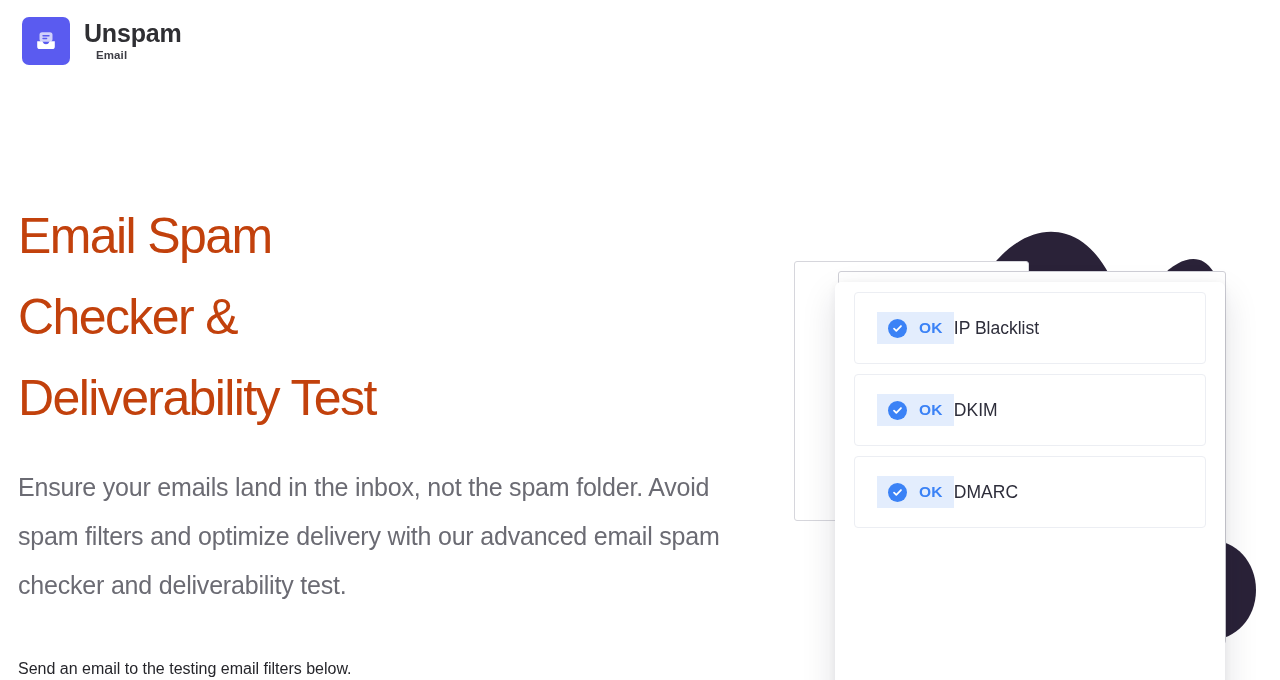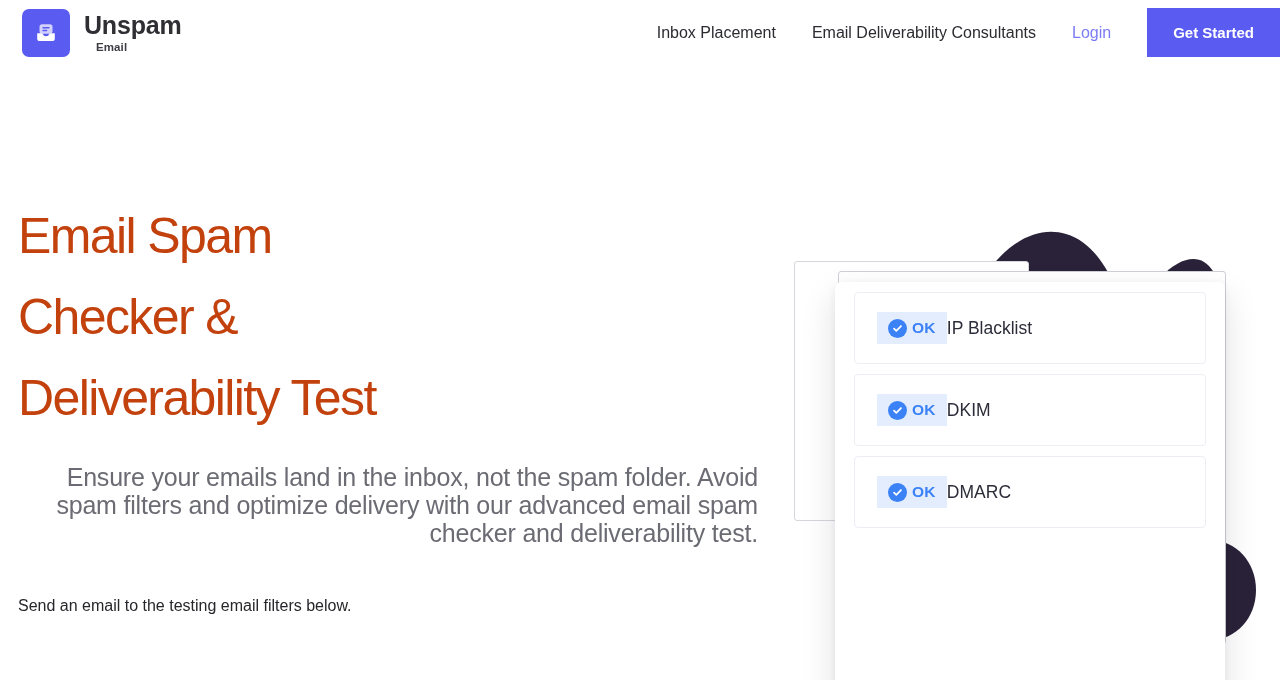--- a/index.html
+++ b/index.html
@@ -11,21 +11,21 @@
     background: #ffffff;
     font-family: "Liberation Sans", sans-serif;
     -webkit-font-smoothing: antialiased;
   }
   .page { position: relative; width: 1280px; height: 680px; background:#fff; overflow:hidden; }
 
   
   .header {
     position: absolute; top: 0; left: 0;
     width: 1280px; height: 65px;
-    display: flex; align-items: center;
+    display: flex; align-items: flex-end;
     background: #ffffff;
     z-index: 40;
   }
   .brand { display: flex; align-items: center; margin-left: 22px; }
   .logo-tile {
     width: 48px; height: 48px; border-radius: 7px;
     background: #5a5bf0;
     display: flex; align-items: center; justify-content: center;
     flex: none;
   }
@@ -65,22 +65,22 @@
     position: absolute; left: 18px; top: 196px; width: 740px;
     z-index: 20;
   }
   .hero-title {
     font-size: 50px; line-height: 81px; font-weight: 400;
     color: #c2410c; letter-spacing: -1.6px;
     white-space: pre-line;
   }
   .hero-sub {
     margin-top: 24px;
-    font-size: 25px; line-height: 28px; color: #6b6b73;
-    font-weight: 400; max-width: 740px; letter-spacing: -0.2px; text-align: right;
+    font-size: 25px; line-height: 49px; color: #6b6b73;
+    font-weight: 400; max-width: 740px; letter-spacing: -0.2px;
   }
   .hero-note {
     margin-top: 50px;
     font-size: 16px; color: #26262b; font-weight: 400;
   }
 
   
   .illus {
     position: absolute; right: 0; top: 120px;
     width: 500px; height: 560px;
@@ -111,21 +111,21 @@
   .result-row {
     height: 72px;
     border: 1px solid #eceef3;
     border-radius: 4px;
     display: flex; align-items: center;
     margin-bottom: 10px;
     background: #ffffff;
     padding-left: 0px;
   }
   .badge {
-    display: inline-flex; align-items: center; gap: 5px;
+    display: inline-flex; align-items: center; gap: 12px;
     height: 32px; padding: 0 11px;
     margin-left: 22px;
     font-size: 15.5px; font-weight: 700; letter-spacing: 0.3px;
   }
   .badge .glyph {
     width: 19px; height: 19px; border-radius: 50%;
     display: inline-flex; align-items: center; justify-content: center;
     flex: none;
   }
   .badge.ok   { background: #e3edfd; color: #3b82f6; }
@@ -158,26 +158,20 @@
             <path d="M4.2 13.2h4.6a1 1 0 0 1 .95.7 3.4 3.4 0 0 0 6.5 0 1 1 0 0 1 .95-.7h4.6v5.2a2.6 2.6 0 0 1-2.6 2.6H6.8a2.6 2.6 0 0 1-2.6-2.6v-5.2z" fill="#ffffff"></path>
           </svg>
         </span>
       </div>
       <div class="brand-text">
         <div class="brand-name">Unspam</div>
         <div class="brand-sub">Email</div>
       </div>
     </div>
 
-    <nav class="nav">
-      <a class="nav-link" href="#">Inbox Placement</a>
-      <a class="nav-link" href="#">Email Deliverability Consultants</a>
-      <a class="nav-link login" href="#">Login</a>
-      <button class="btn-primary">Get Started</button>
-    </nav>
   </div>
 
   <div class="hero-left">
     <h1 class="hero-title">Email Spam
 Checker &amp;
 Deliverability Test</h1>
     <p class="hero-sub">Ensure your emails land in the inbox, not the spam folder. Avoid spam filters and optimize delivery with our advanced email spam checker and deliverability test.</p>
     <p class="hero-note">Send an email to the testing email filters below.</p>
   </div>
 

